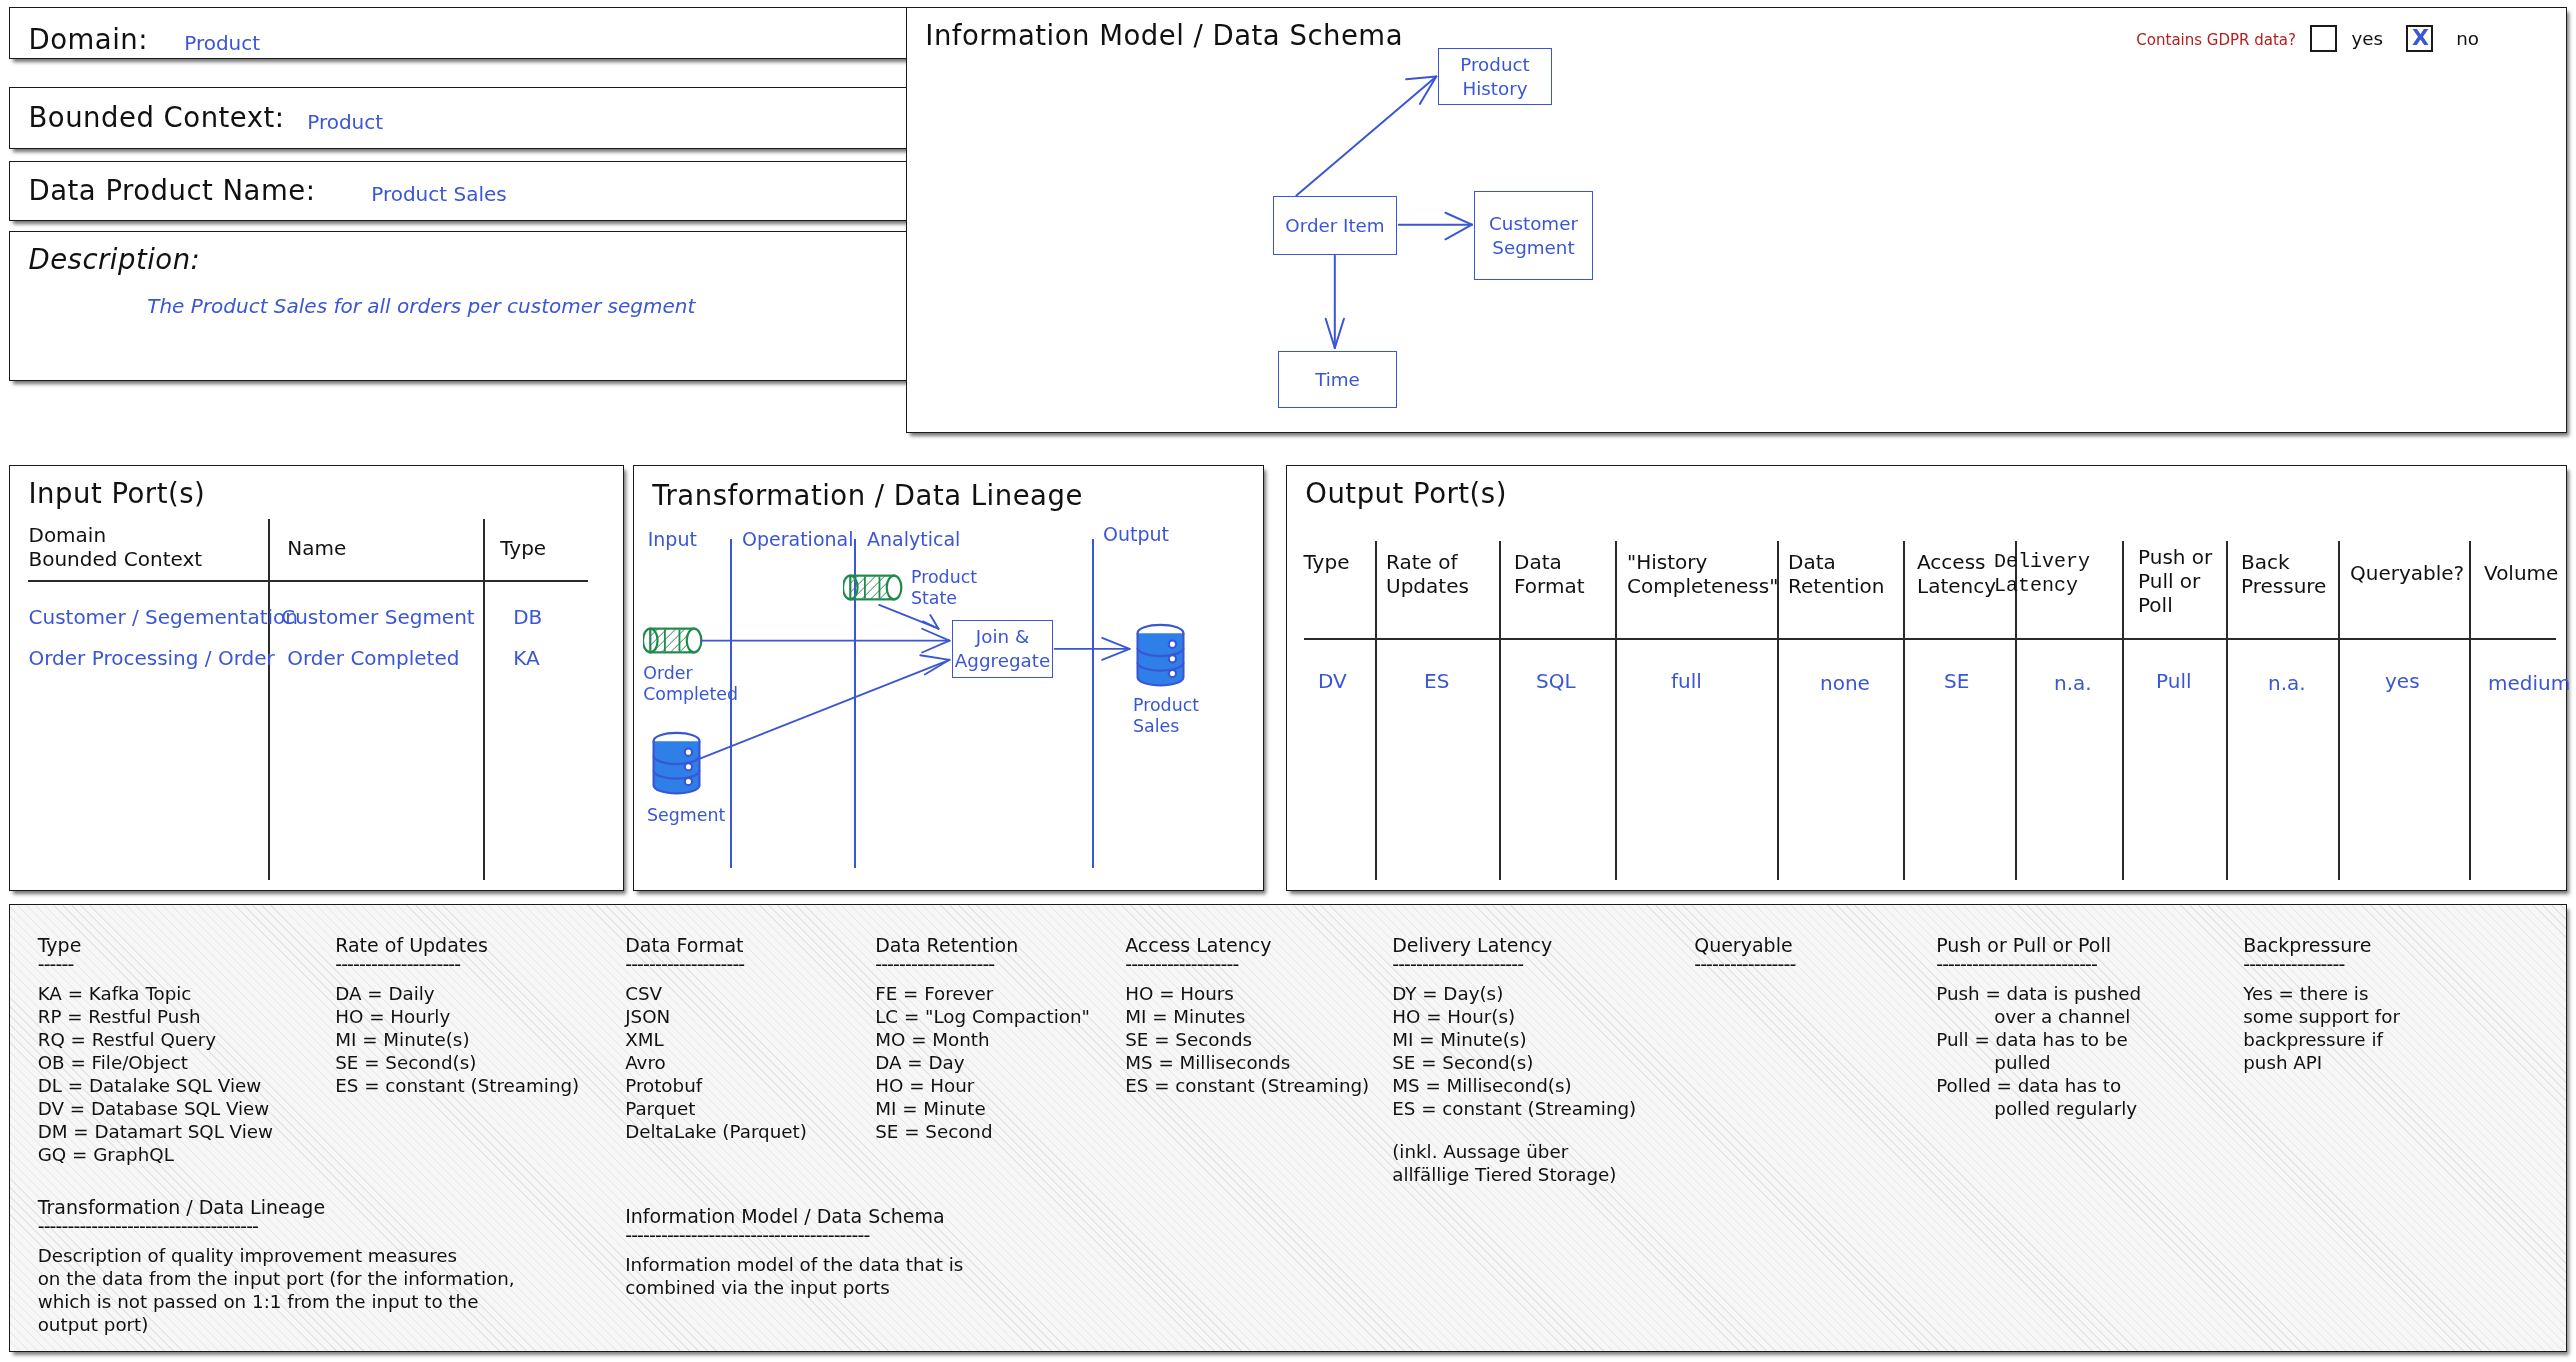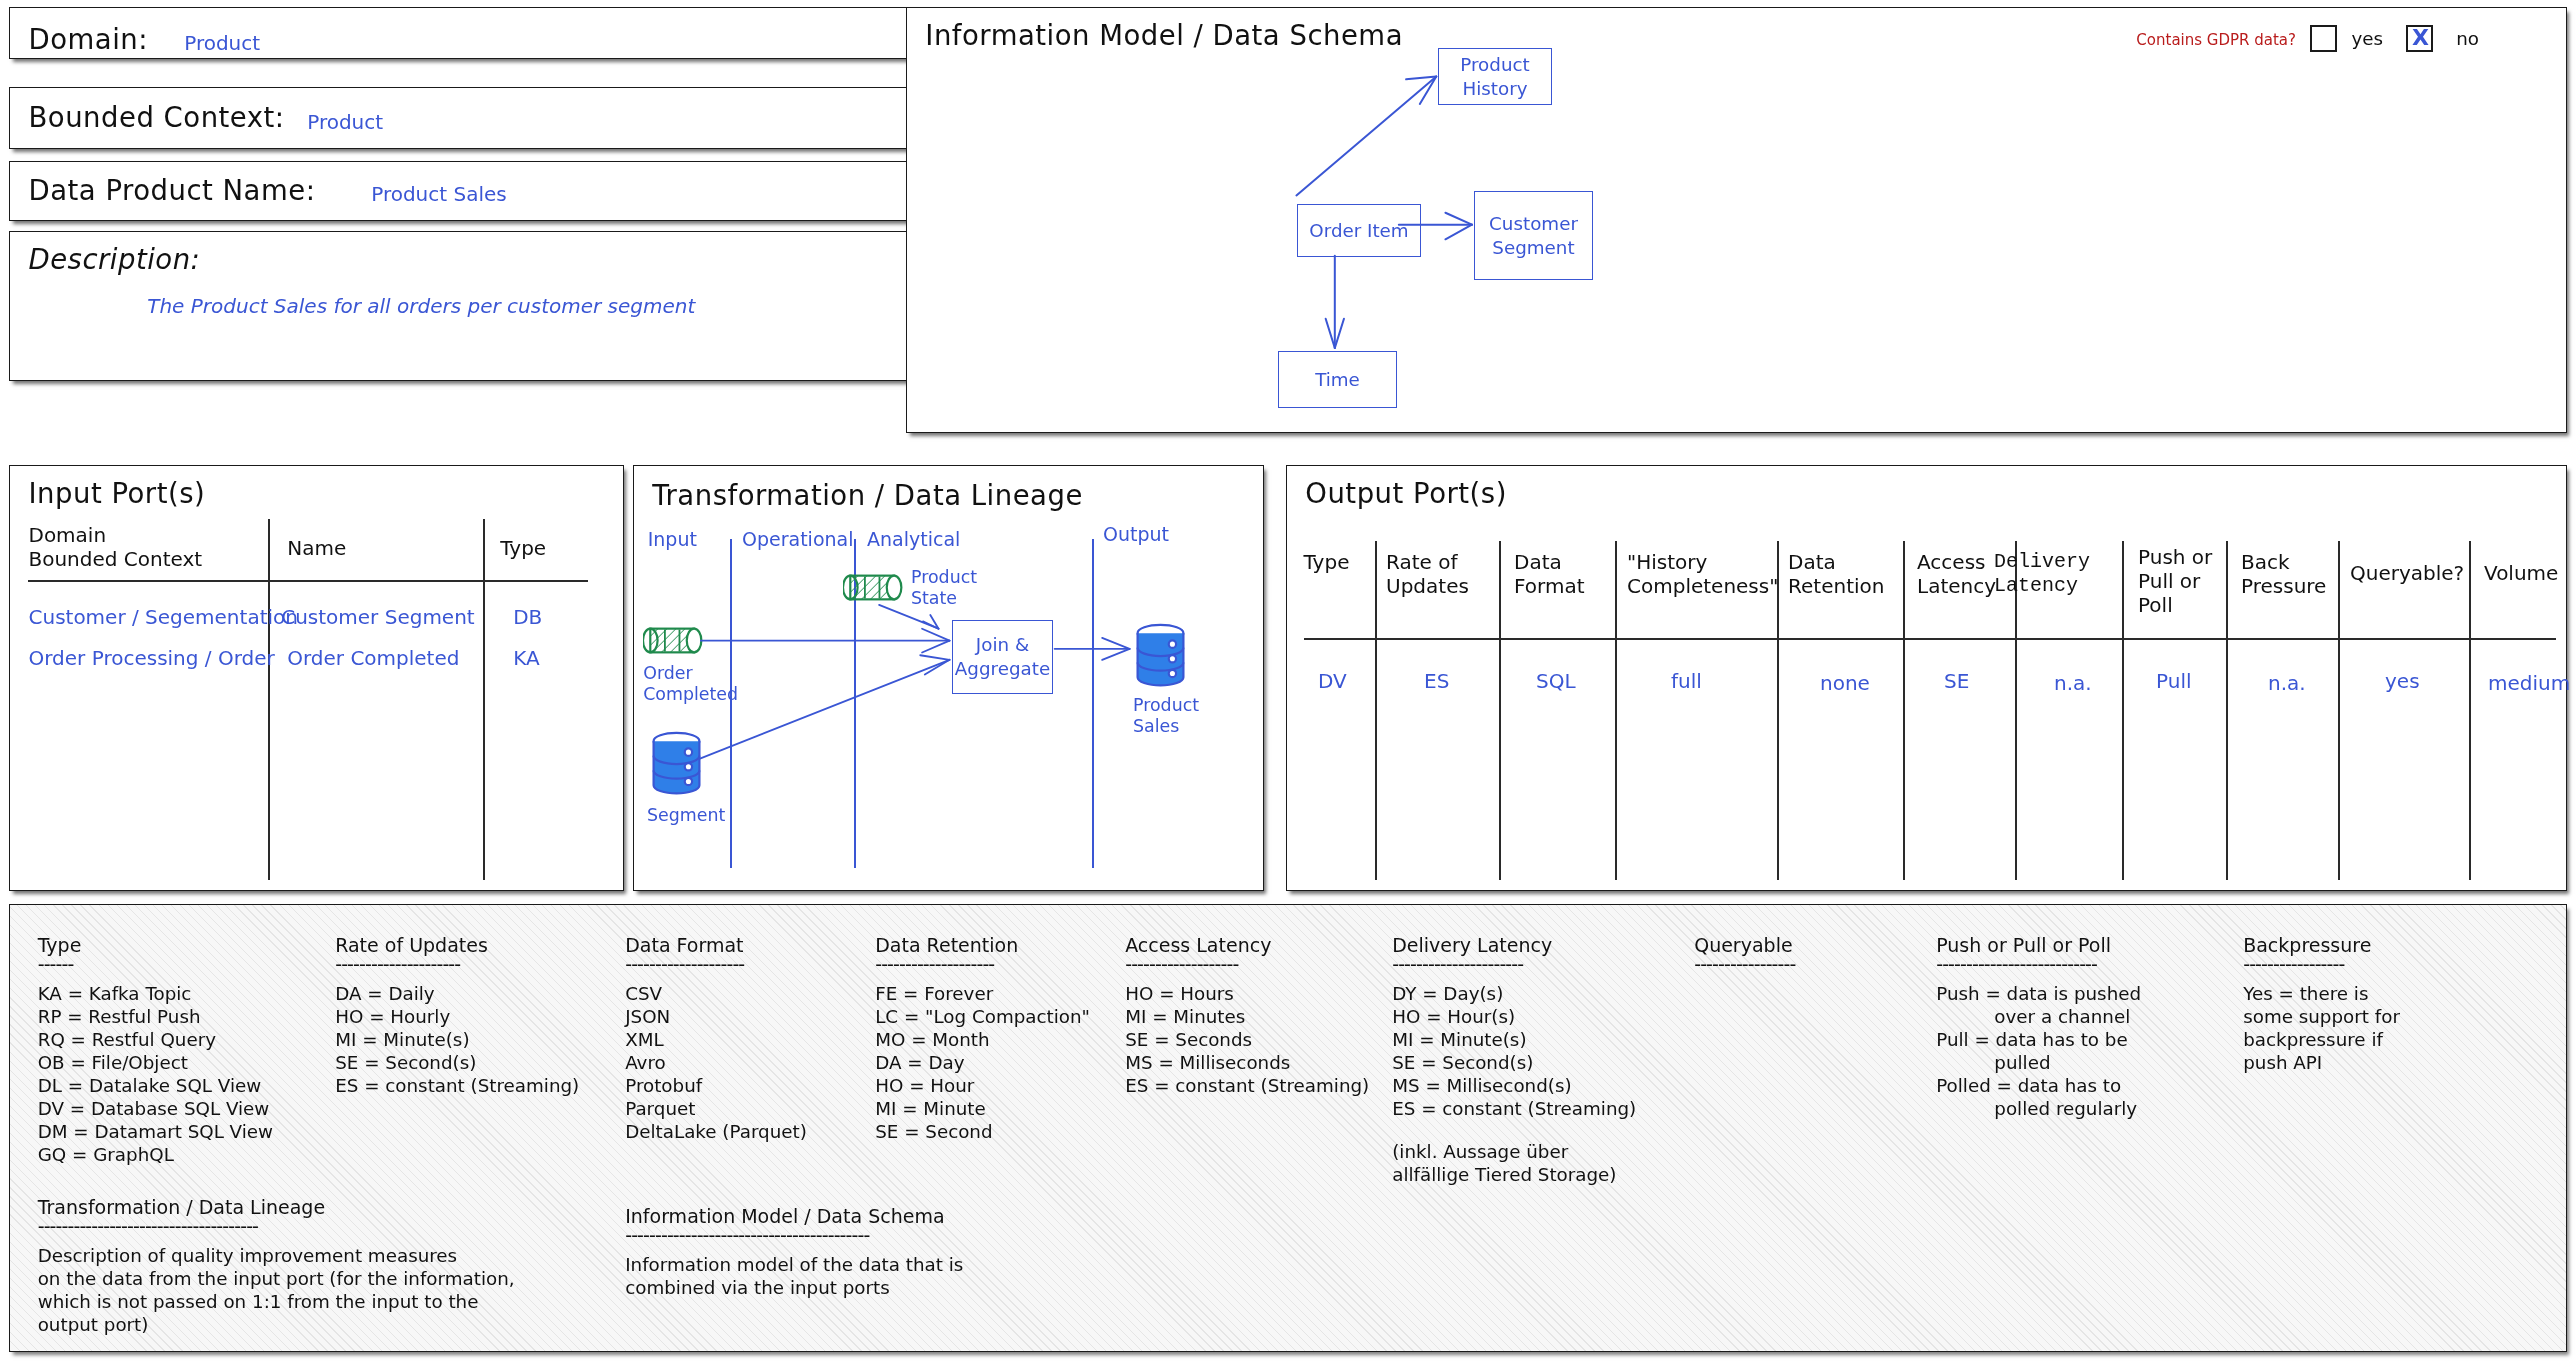--- a/index.html
+++ b/index.html
@@ -68,21 +68,21 @@
     <span class="chkx" style="left:4.6px;top:-1.8px;"></span>
   </div>
   <span style="position:absolute;right:183px;top:20px;font-size:18.3px;color:#111;">yes</span>
   <div class="chk" style="right:133px;top:16.5px;">
     <span class="chkx" style="left:4.6px;top:-1.8px;">X</span>
   </div>
   <span style="position:absolute;right:87px;top:20px;font-size:18.3px;color:#111;">no</span>
 
   <div class="node" style="left:531px;top:40px;width:114px;height:57px;white-space:pre;">Product
 History</div>
-  <div class="node" style="left:366px;top:196px;width:124px;height:53px;margin-left:24px;">Order Item</div>
+  <div class="node" style="left:366px;top:188px;width:124px;height:59px;">Order Item</div>
   <div class="node" style="left:567px;top:183px;width:119px;height:89px;white-space:pre;">Customer
 Segment</div>
   <div class="node" style="left:371px;top:343px;width:119px;height:57px;">Time</div>
 
   <svg width="1661" height="426" style="position:absolute;left:0;top:0;pointer-events:none;" viewBox="0 0 1815 466">
     <g stroke="#3a56d4" stroke-width="2.2" fill="none" stroke-linecap="round">
       <path d="M425,205 L578,75"></path>
       <path d="M578,75 L545,78"></path>
       <path d="M578,75 L560,105"></path>
       <path d="M537,237 L617,237"></path>
@@ -164,21 +164,21 @@
       </defs>
     <rect x="8" y="4" width="48" height="26" fill="url(#hatchB)" stroke="#1f8a4c" stroke-width="2.4"></rect>
     <ellipse cx="56" cy="17" rx="8" ry="13" fill="#fff" stroke="#1f8a4c" stroke-width="2.4"></ellipse>
     <ellipse cx="8" cy="17" rx="8" ry="13" fill="none" stroke="#1f8a4c" stroke-width="2.4"></ellipse>
     <line x1="24" y1="5" x2="24" y2="29" stroke="#1f8a4c" stroke-width="2"></line>
     <line x1="40" y1="5" x2="40" y2="29" stroke="#1f8a4c" stroke-width="2"></line>
   </svg>
   <span class="nlabel" style="left:277px;top:101px;">Product
 State</span>
 
-  <div class="node" style="left:318px;top:154px;width:101px;height:74px;white-space:pre;">Join &amp;
+  <div class="node" style="left:318px;top:154px;width:101px;height:58px;white-space:pre;">Join &amp;
 Aggregate</div>
 
   <svg width="55" height="69" style="position:absolute;left:499px;top:156px;" viewBox="0 0 60 75">
     <g stroke="#3a56d4" stroke-width="2.4" fill="#2f7fe8">
       <ellipse cx="30" cy="12" rx="25" ry="9" fill="#fff"></ellipse>
       <path d="M5,12 L5,60 A25,9 0 0 0 55,60 L55,12" fill="#2f7fe8"></path>
       <path d="M5,28 A25,9 0 0 0 55,28" fill="none"></path>
       <path d="M5,44 A25,9 0 0 0 55,44" fill="none"></path>
       <circle cx="43" cy="24" r="4" fill="#fff"></circle>
       <circle cx="43" cy="40" r="4" fill="#fff"></circle>

